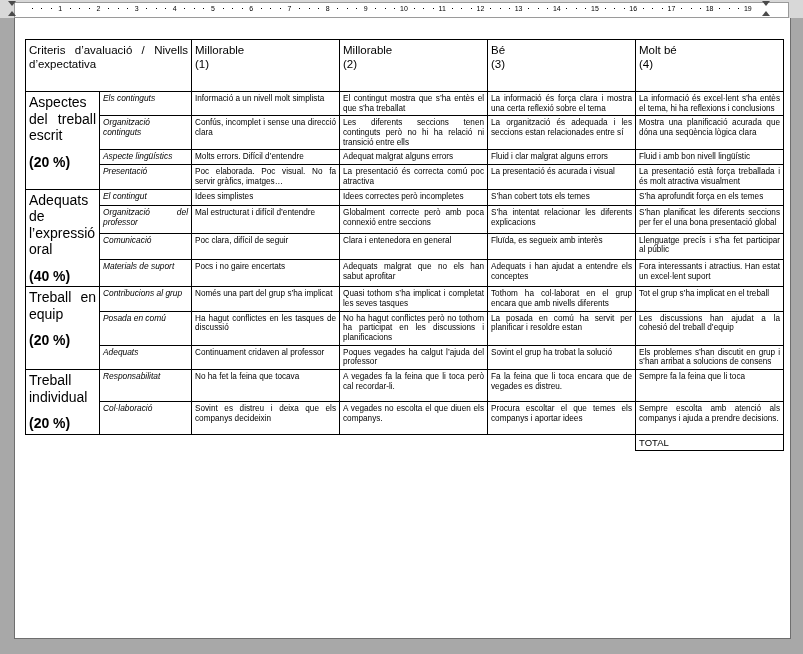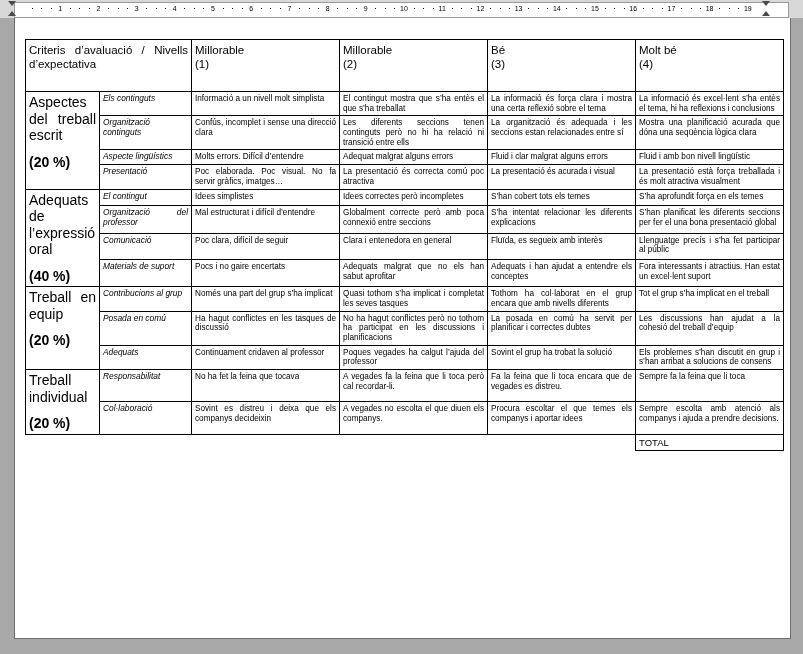--- a/index.html
+++ b/index.html
@@ -367,21 +367,21 @@
           <td class="crit">Contribucions al grup</td>
           <td class="cell">Només una part del grup s’ha implicat</td>
           <td class="cell">Quasi tothom s’ha implicat i completat les seves tasques</td>
           <td class="cell">Tothom ha col·laborat en el grup encara que amb nivells diferents</td>
           <td class="cell">Tot el grup s’ha implicat en el treball</td>
         </tr>
         <tr>
           <td class="crit">Posada en comú</td>
           <td class="cell">Ha hagut conflictes en les tasques de discussió</td>
           <td class="cell">No ha hagut conflictes però no tothom ha participat en les discussions i planificacions</td>
-          <td class="cell">La posada en comú ha servit per planificar i correctes dubtes</td>
+          <td class="cell">La posada en comú ha servit per planificar i resoldre estan</td>
           <td class="cell">Les discussions han ajudat a la cohesió del treball d’equip</td>
         </tr>
         <tr>
           <td class="crit">Adequats</td>
           <td class="cell">Continuament cridaven al professor</td>
           <td class="cell">Poques vegades ha calgut l’ajuda del professor</td>
           <td class="cell">Sovint el grup ha trobat la solució</td>
           <td class="cell">Els problemes s’han discutit en grup i s’han arribat a solucions de consens</td>
         </tr>
         <tr>

